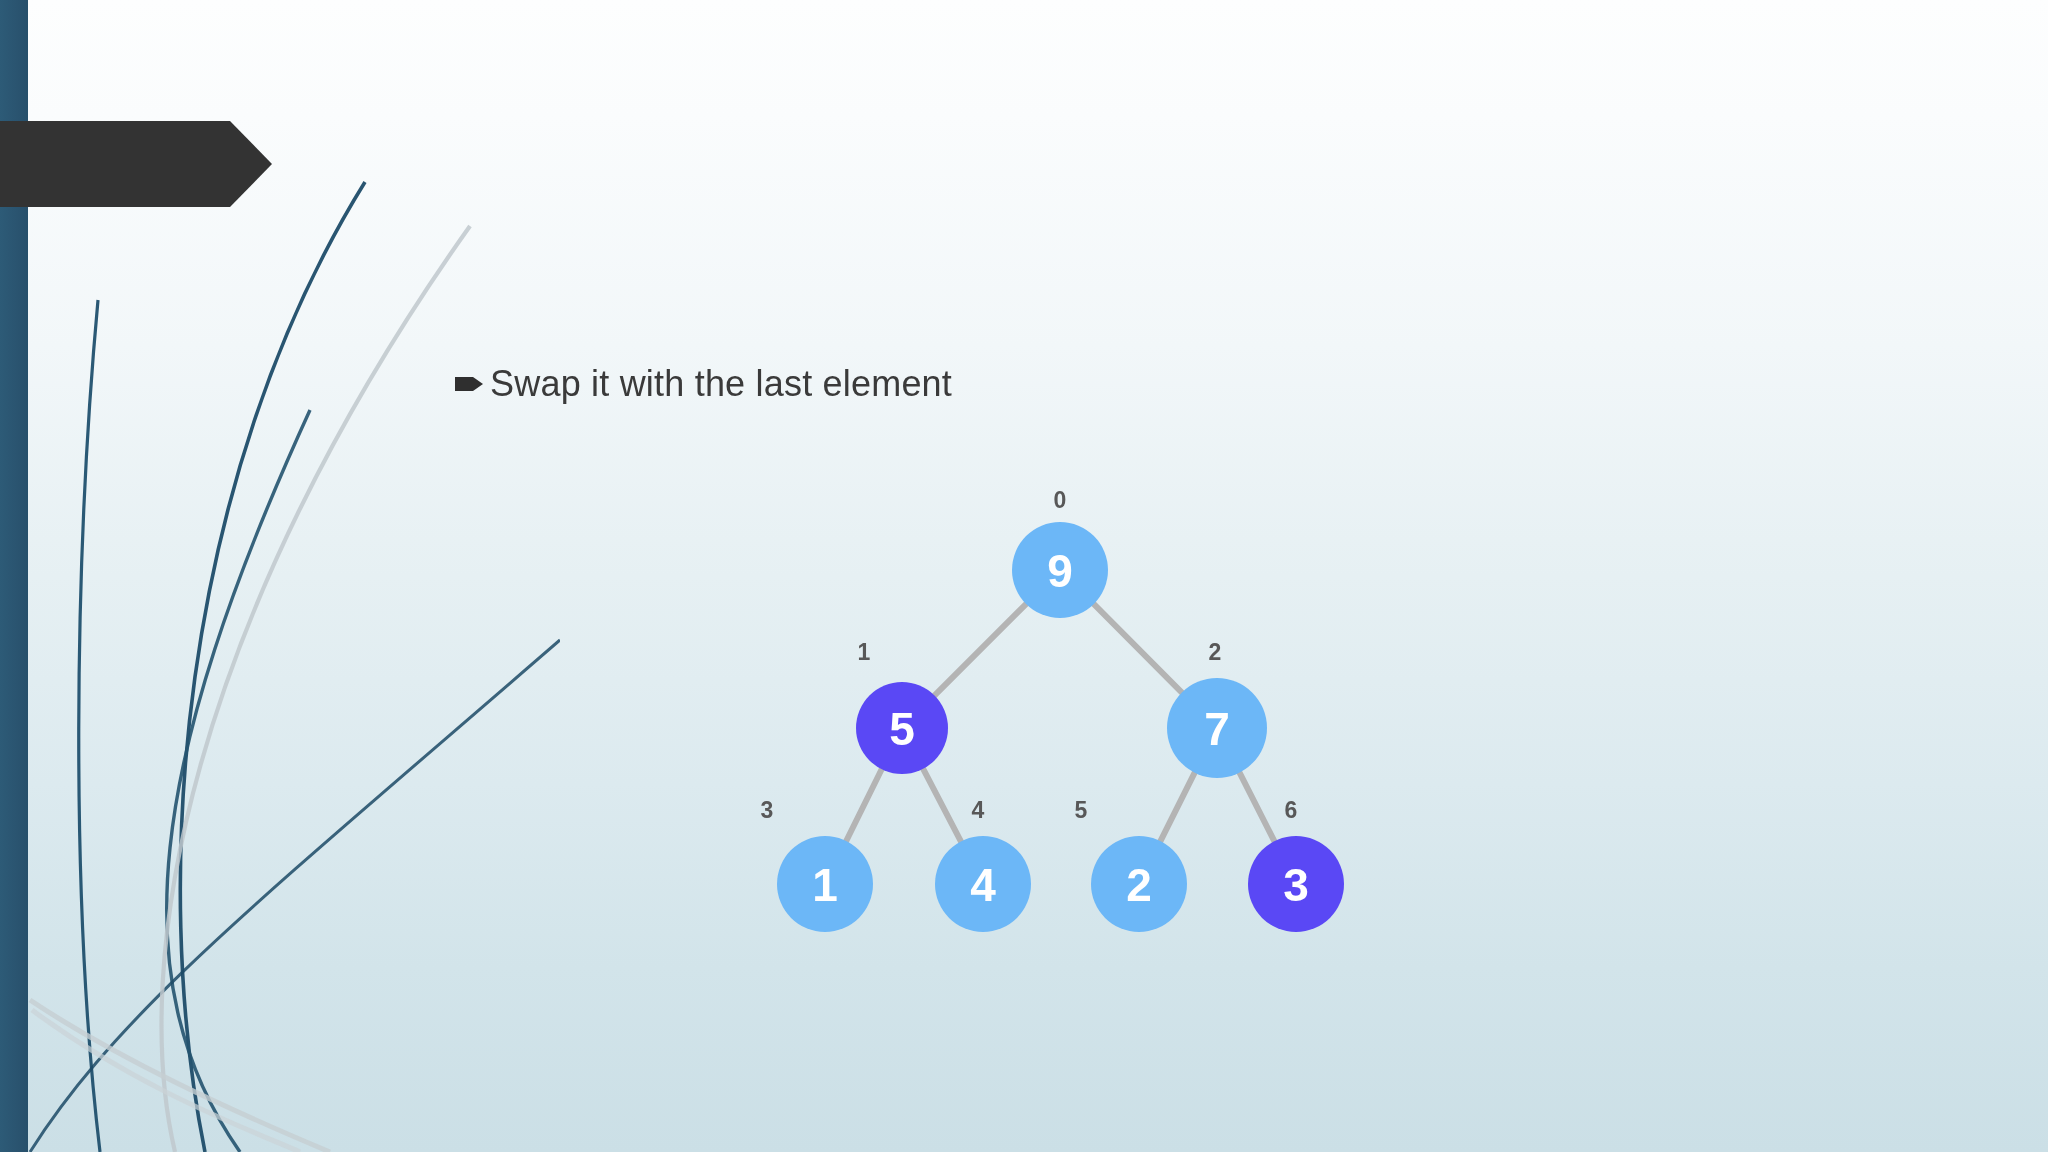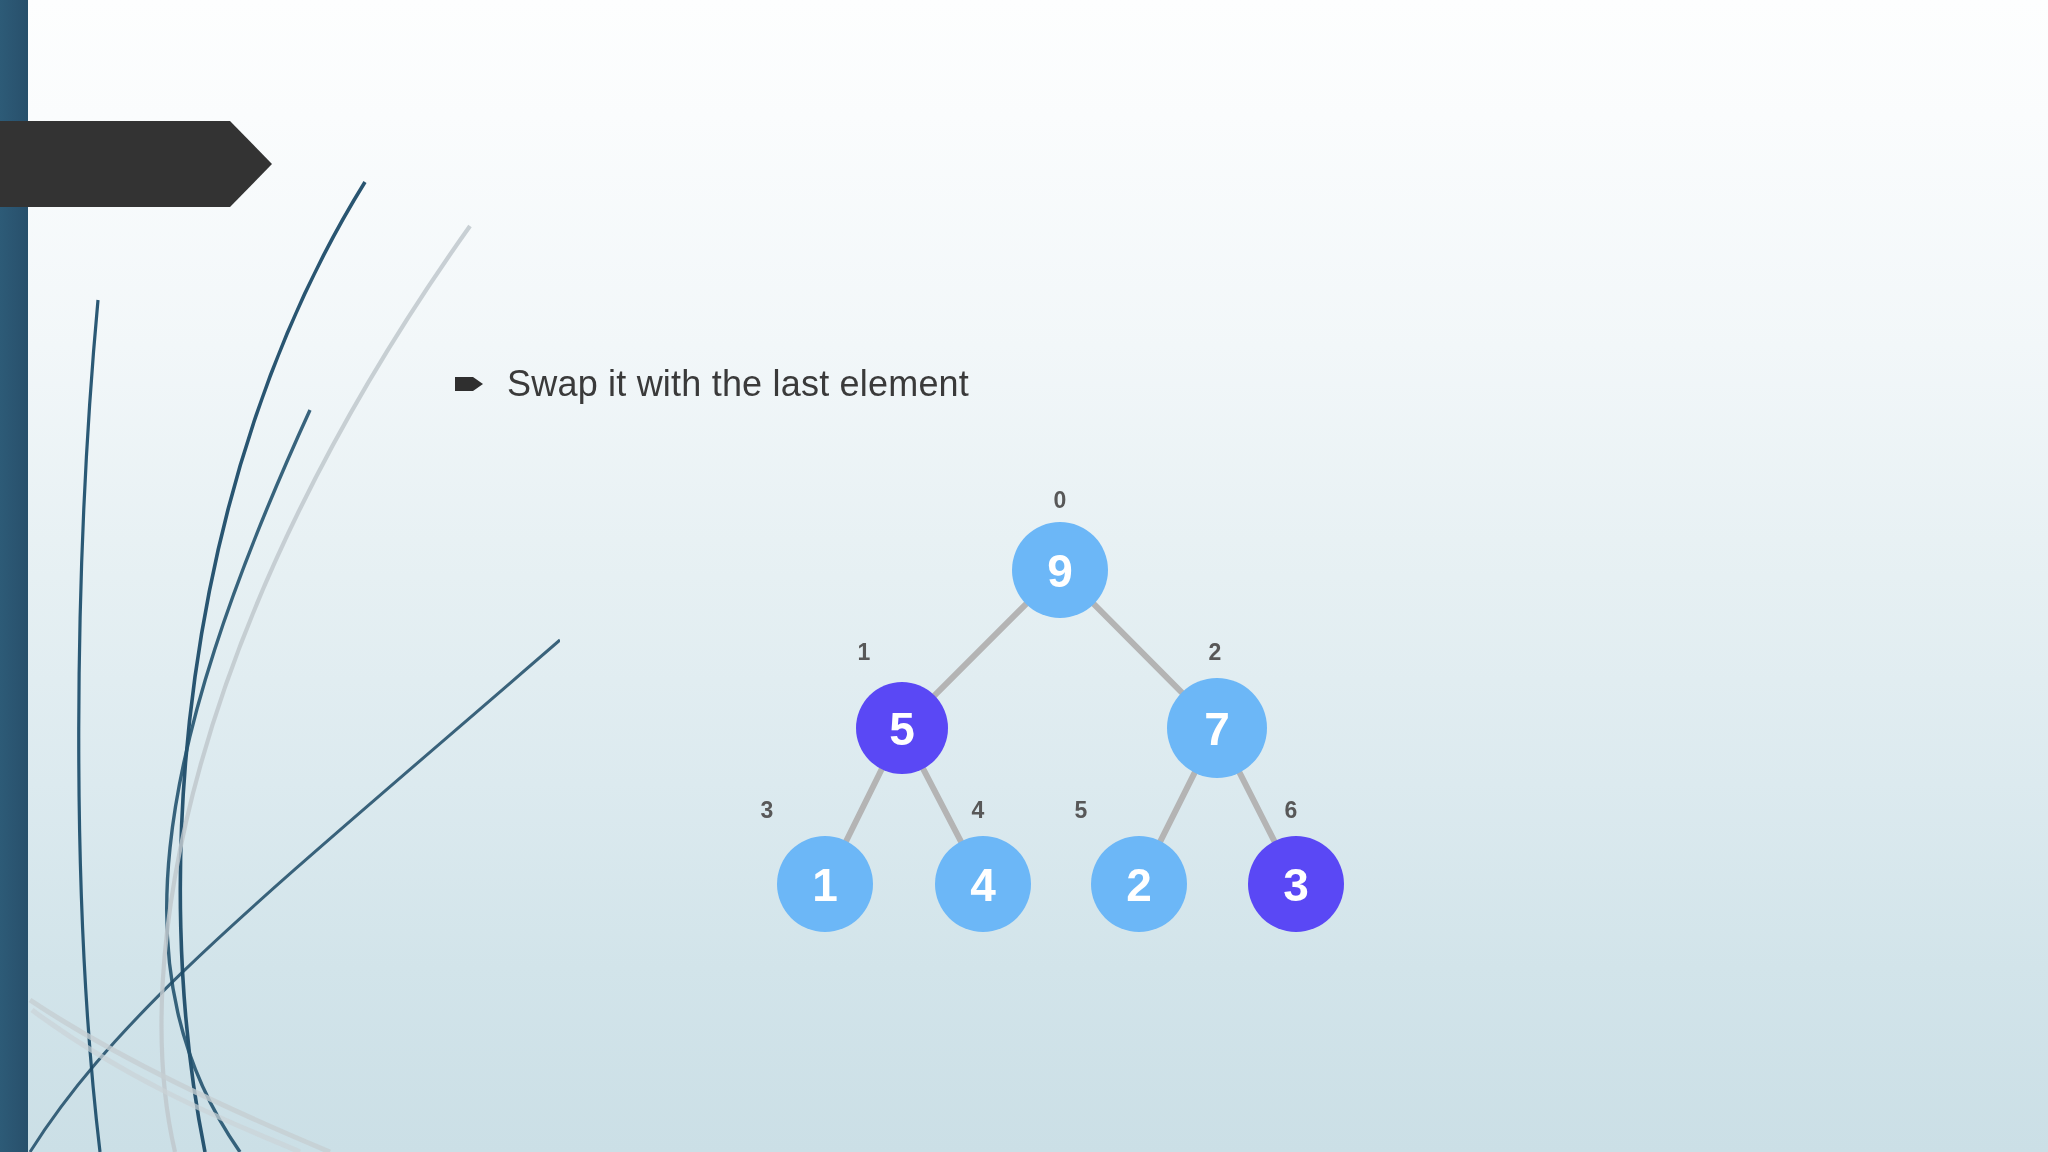--- a/index.html
+++ b/index.html
@@ -20,21 +20,21 @@
   .deco{position:absolute;left:0;top:0;width:560px;height:1152px;z-index:2;pointer-events:none;}
 
   
   .banner{
     position:absolute;left:0;top:121px;width:272px;height:86px;z-index:5;
   }
 
   
   .bullet-row{
     position:absolute;left:455px;top:363px;z-index:6;
-    display:flex;align-items:center;gap:24px;
+    display:flex;align-items:center;gap:7px;
   }
   .bullet-marker{width:28px;height:20px;flex:none;}
   .bullet-text{
     font-size:36px;color:#3A3A3A;letter-spacing:.2px;
     font-family:"Liberation Sans", sans-serif;font-weight:400;white-space:nowrap;
   }
 
   
   .tree-wrap{position:absolute;left:760px;top:400px;width:620px;height:640px;z-index:6;}
   .tree-svg{position:absolute;left:0;top:0;width:620px;height:640px;overflow:visible;}

